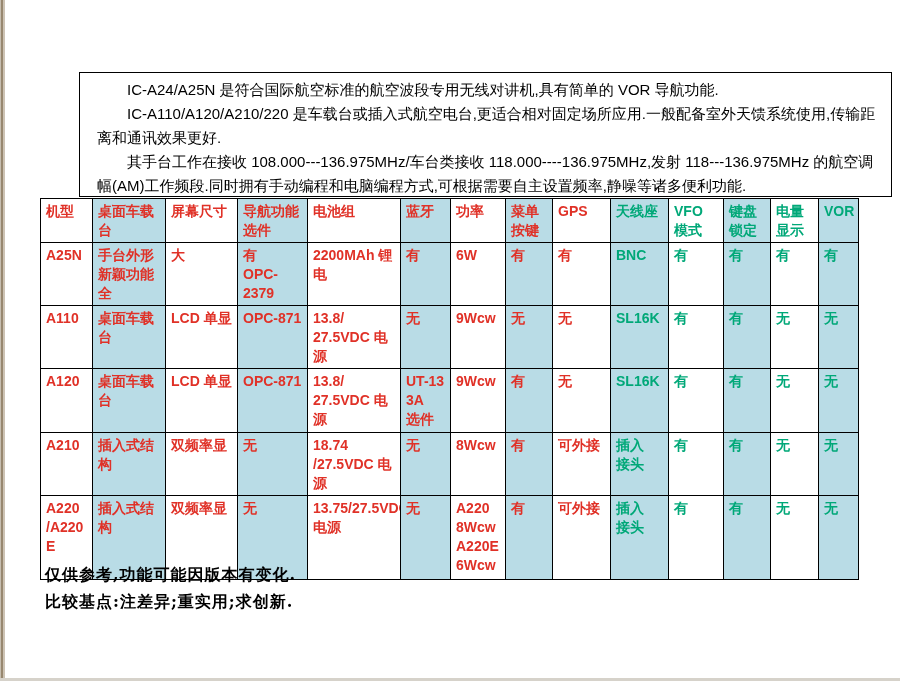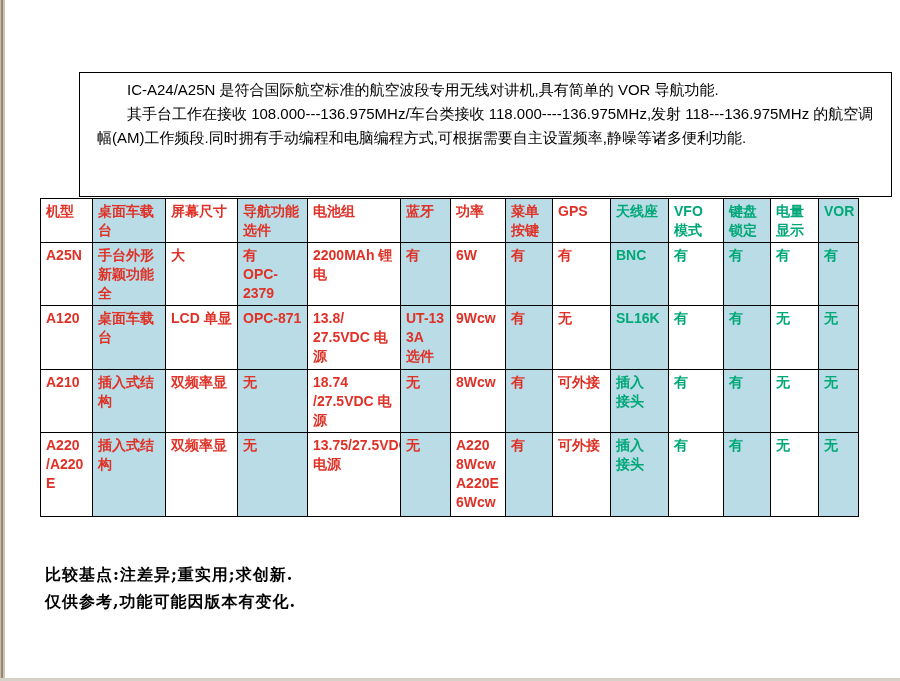--- a/index.html
+++ b/index.html
@@ -53,20 +53,21 @@
 </head>
 <body>
 
 <div class="canvas">
 
   <div class="edge-left"></div>
   <div class="edge-bottom"></div>
 
   <div class="textbox">
     <p>IC-A24/A25N 是符合国际航空标准的航空波段专用无线对讲机,具有简单的 VOR 导航功能.</p>
+    <p>IC-A110/A120/A210/220 是车载台或插入式航空电台,更适合相对固定场所应用.一般配备室外天馈系统使用,传输距离和通讯效果更好.</p>
     <p>其手台工作在接收 108.000---136.975MHz/车台类接收 118.000----136.975MHz,发射 118---136.975MHz 的航空调幅(AM)工作频段.同时拥有手动编程和电脑编程方式,可根据需要自主设置频率,静噪等诸多便利功能.</p>
   </div>
 
   <table class="spec">
     <colgroup>
         <col style="width: 52px;">
         <col style="width: 73px;">
         <col style="width: 72px;">
         <col style="width: 70px;">
         <col style="width: 93px;">
@@ -115,20 +116,37 @@
           <td class="shade red">有</td>
           <td class="red">6W</td>
           <td class="shade red">有</td>
           <td class="red">有</td>
           <td class="shade green">BNC</td>
           <td class="green">有</td>
           <td class="shade green">有</td>
           <td class="green">有</td>
           <td class="shade green">有</td>
         </tr>
+        <tr style="height: 43px;">
+          <td class="red">A110</td>
+          <td class="shade red">桌面车载台</td>
+          <td class="red">LCD 单显</td>
+          <td class="shade red">OPC-871</td>
+          <td class="red">13.8/
+27.5VDC 电源</td>
+          <td class="shade red">无</td>
+          <td class="red">9Wcw</td>
+          <td class="shade red">无</td>
+          <td class="red">无</td>
+          <td class="shade green">SL16K</td>
+          <td class="green">有</td>
+          <td class="shade green">有</td>
+          <td class="green">无</td>
+          <td class="shade green">无</td>
+        </tr>
         <tr style="height: 64px;">
           <td class="red">A120</td>
           <td class="shade red">桌面车载台</td>
           <td class="red">LCD 单显</td>
           <td class="shade red">OPC-871</td>
           <td class="red">13.8/
 27.5VDC 电源</td>
           <td class="shade red">UT-13
 3A
 选件</td>
@@ -179,17 +197,17 @@
 接头</td>
           <td class="green">有</td>
           <td class="shade green">有</td>
           <td class="green">无</td>
           <td class="shade green">无</td>
         </tr>
       </tbody>
   </table>
 
   <div class="footer">
+    <div>仅供参考,功能可能因版本有变化.</div>
     <div>比较基点:注差异;重实用;求创新.</div>
-    <div>仅供参考,功能可能因版本有变化.</div>
   </div>
 
 </div>
 
 </body></html>

